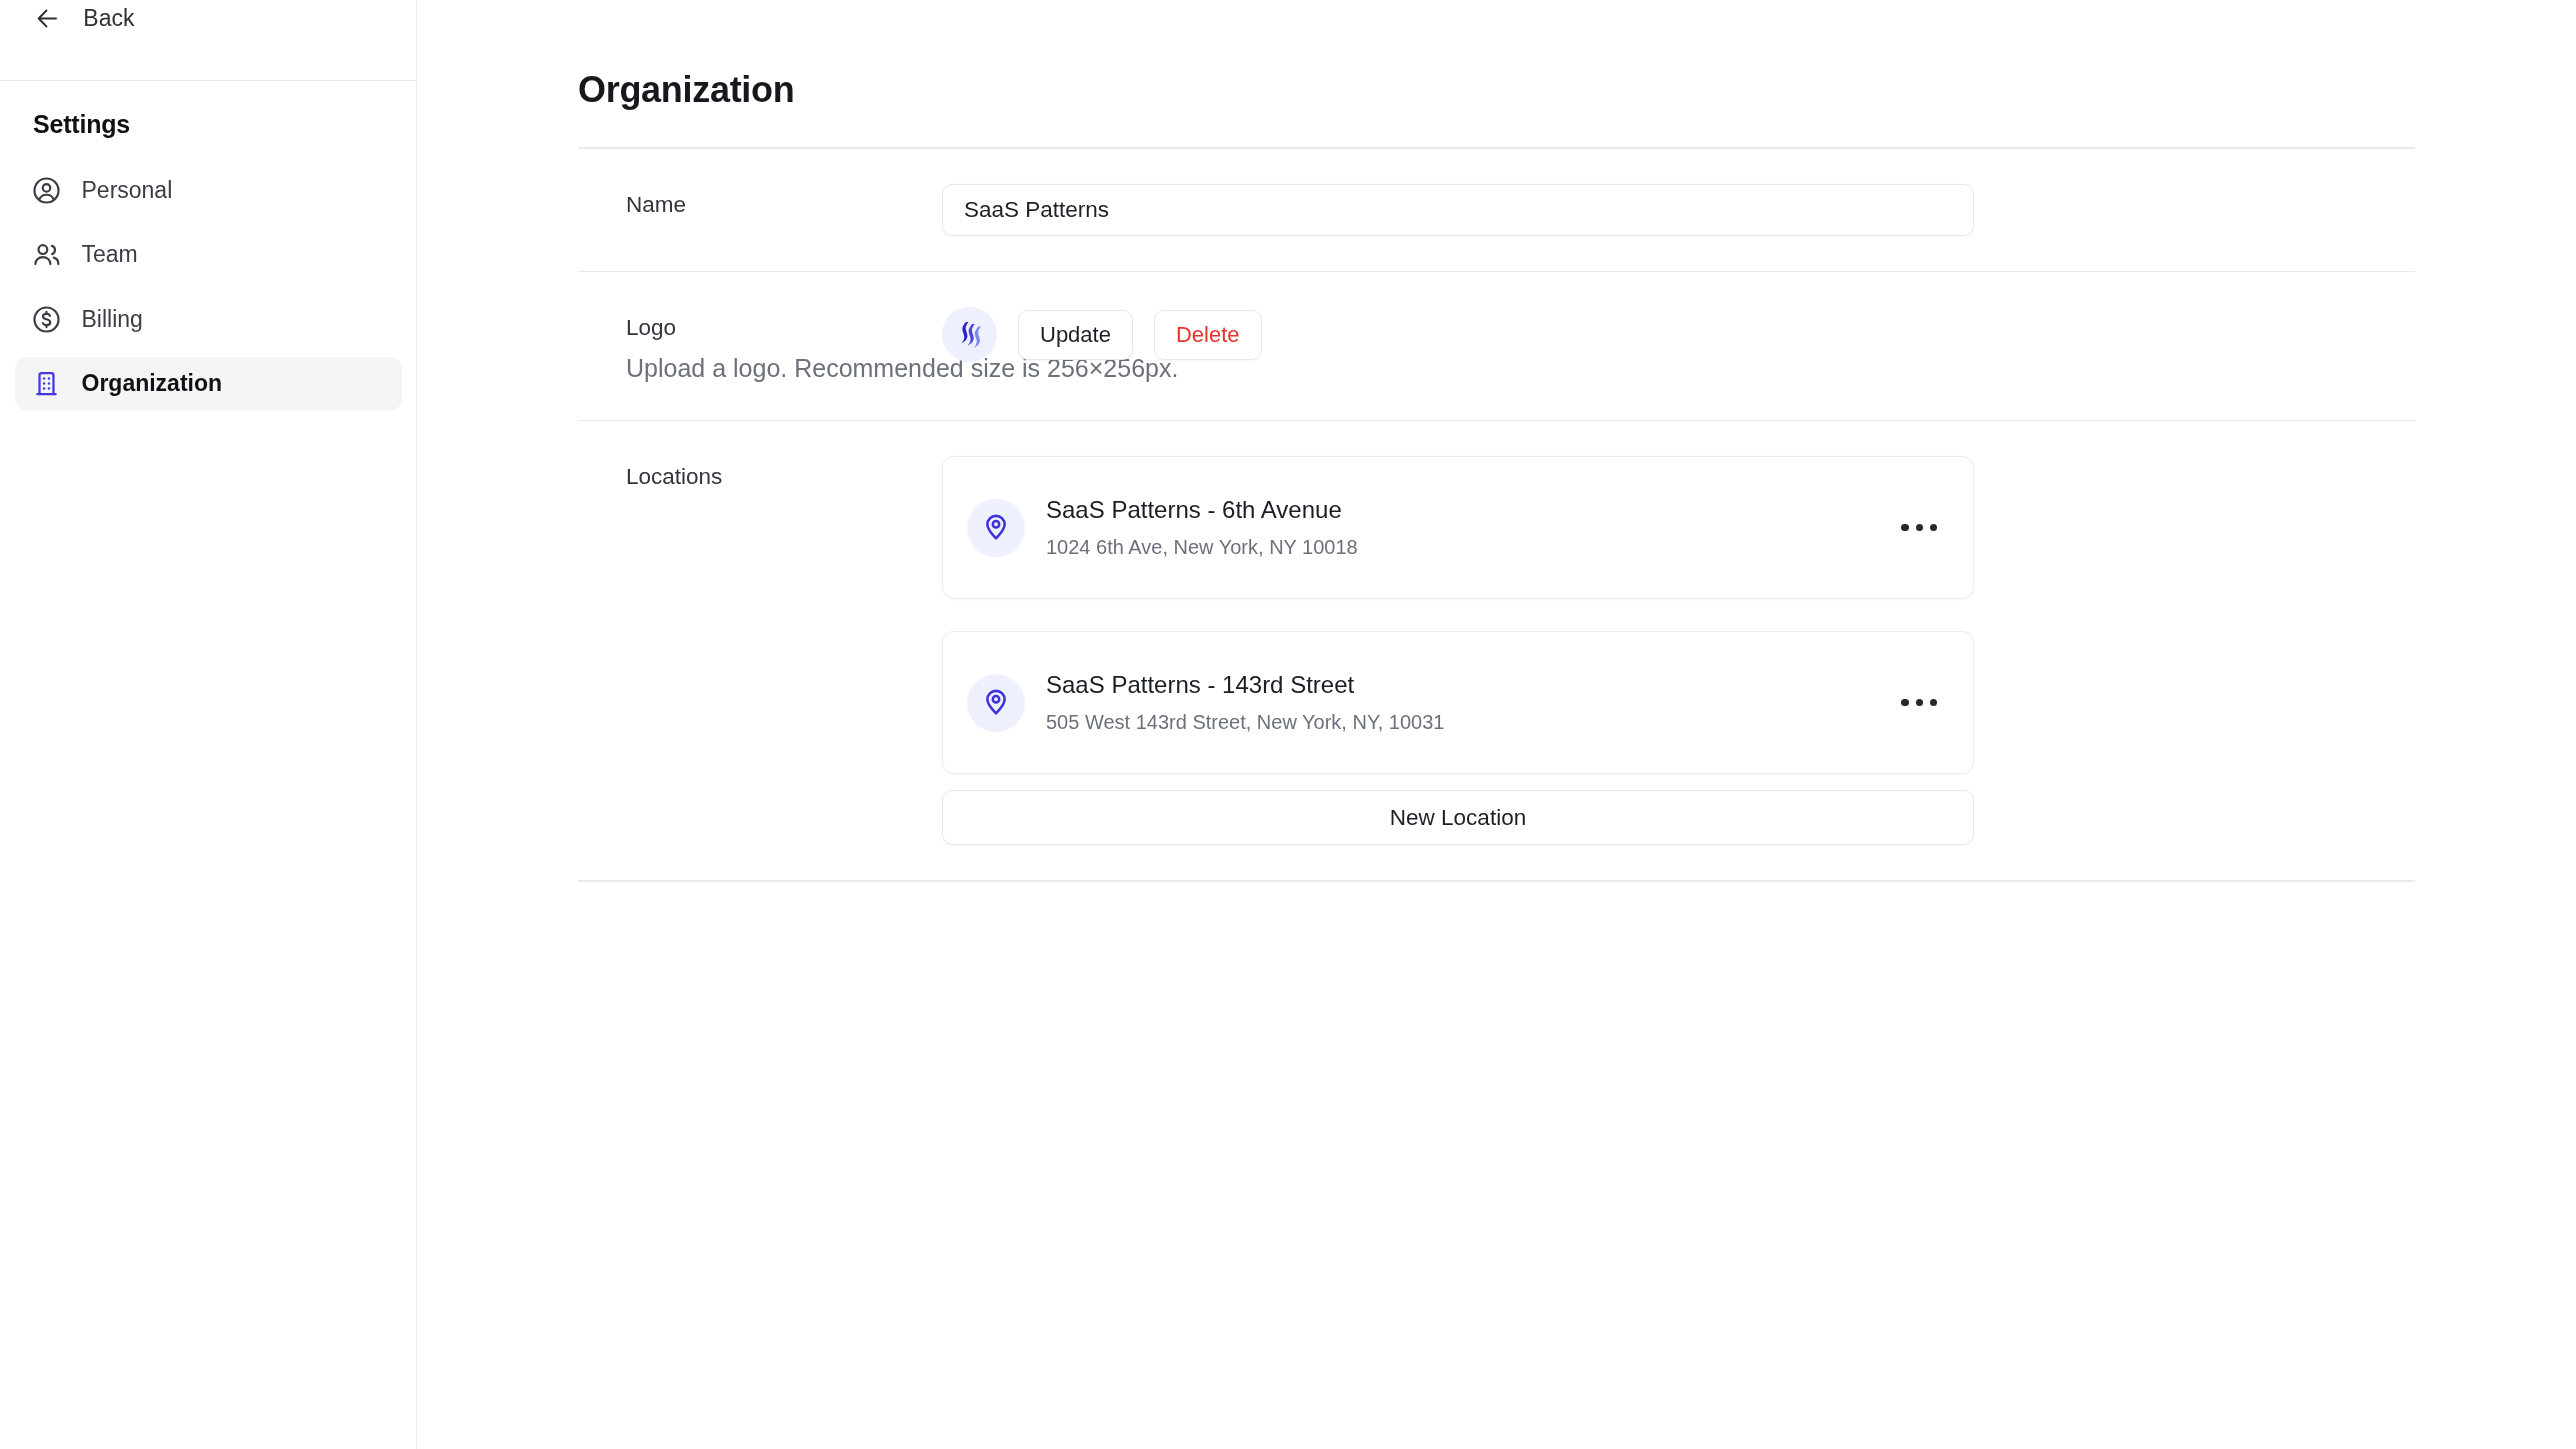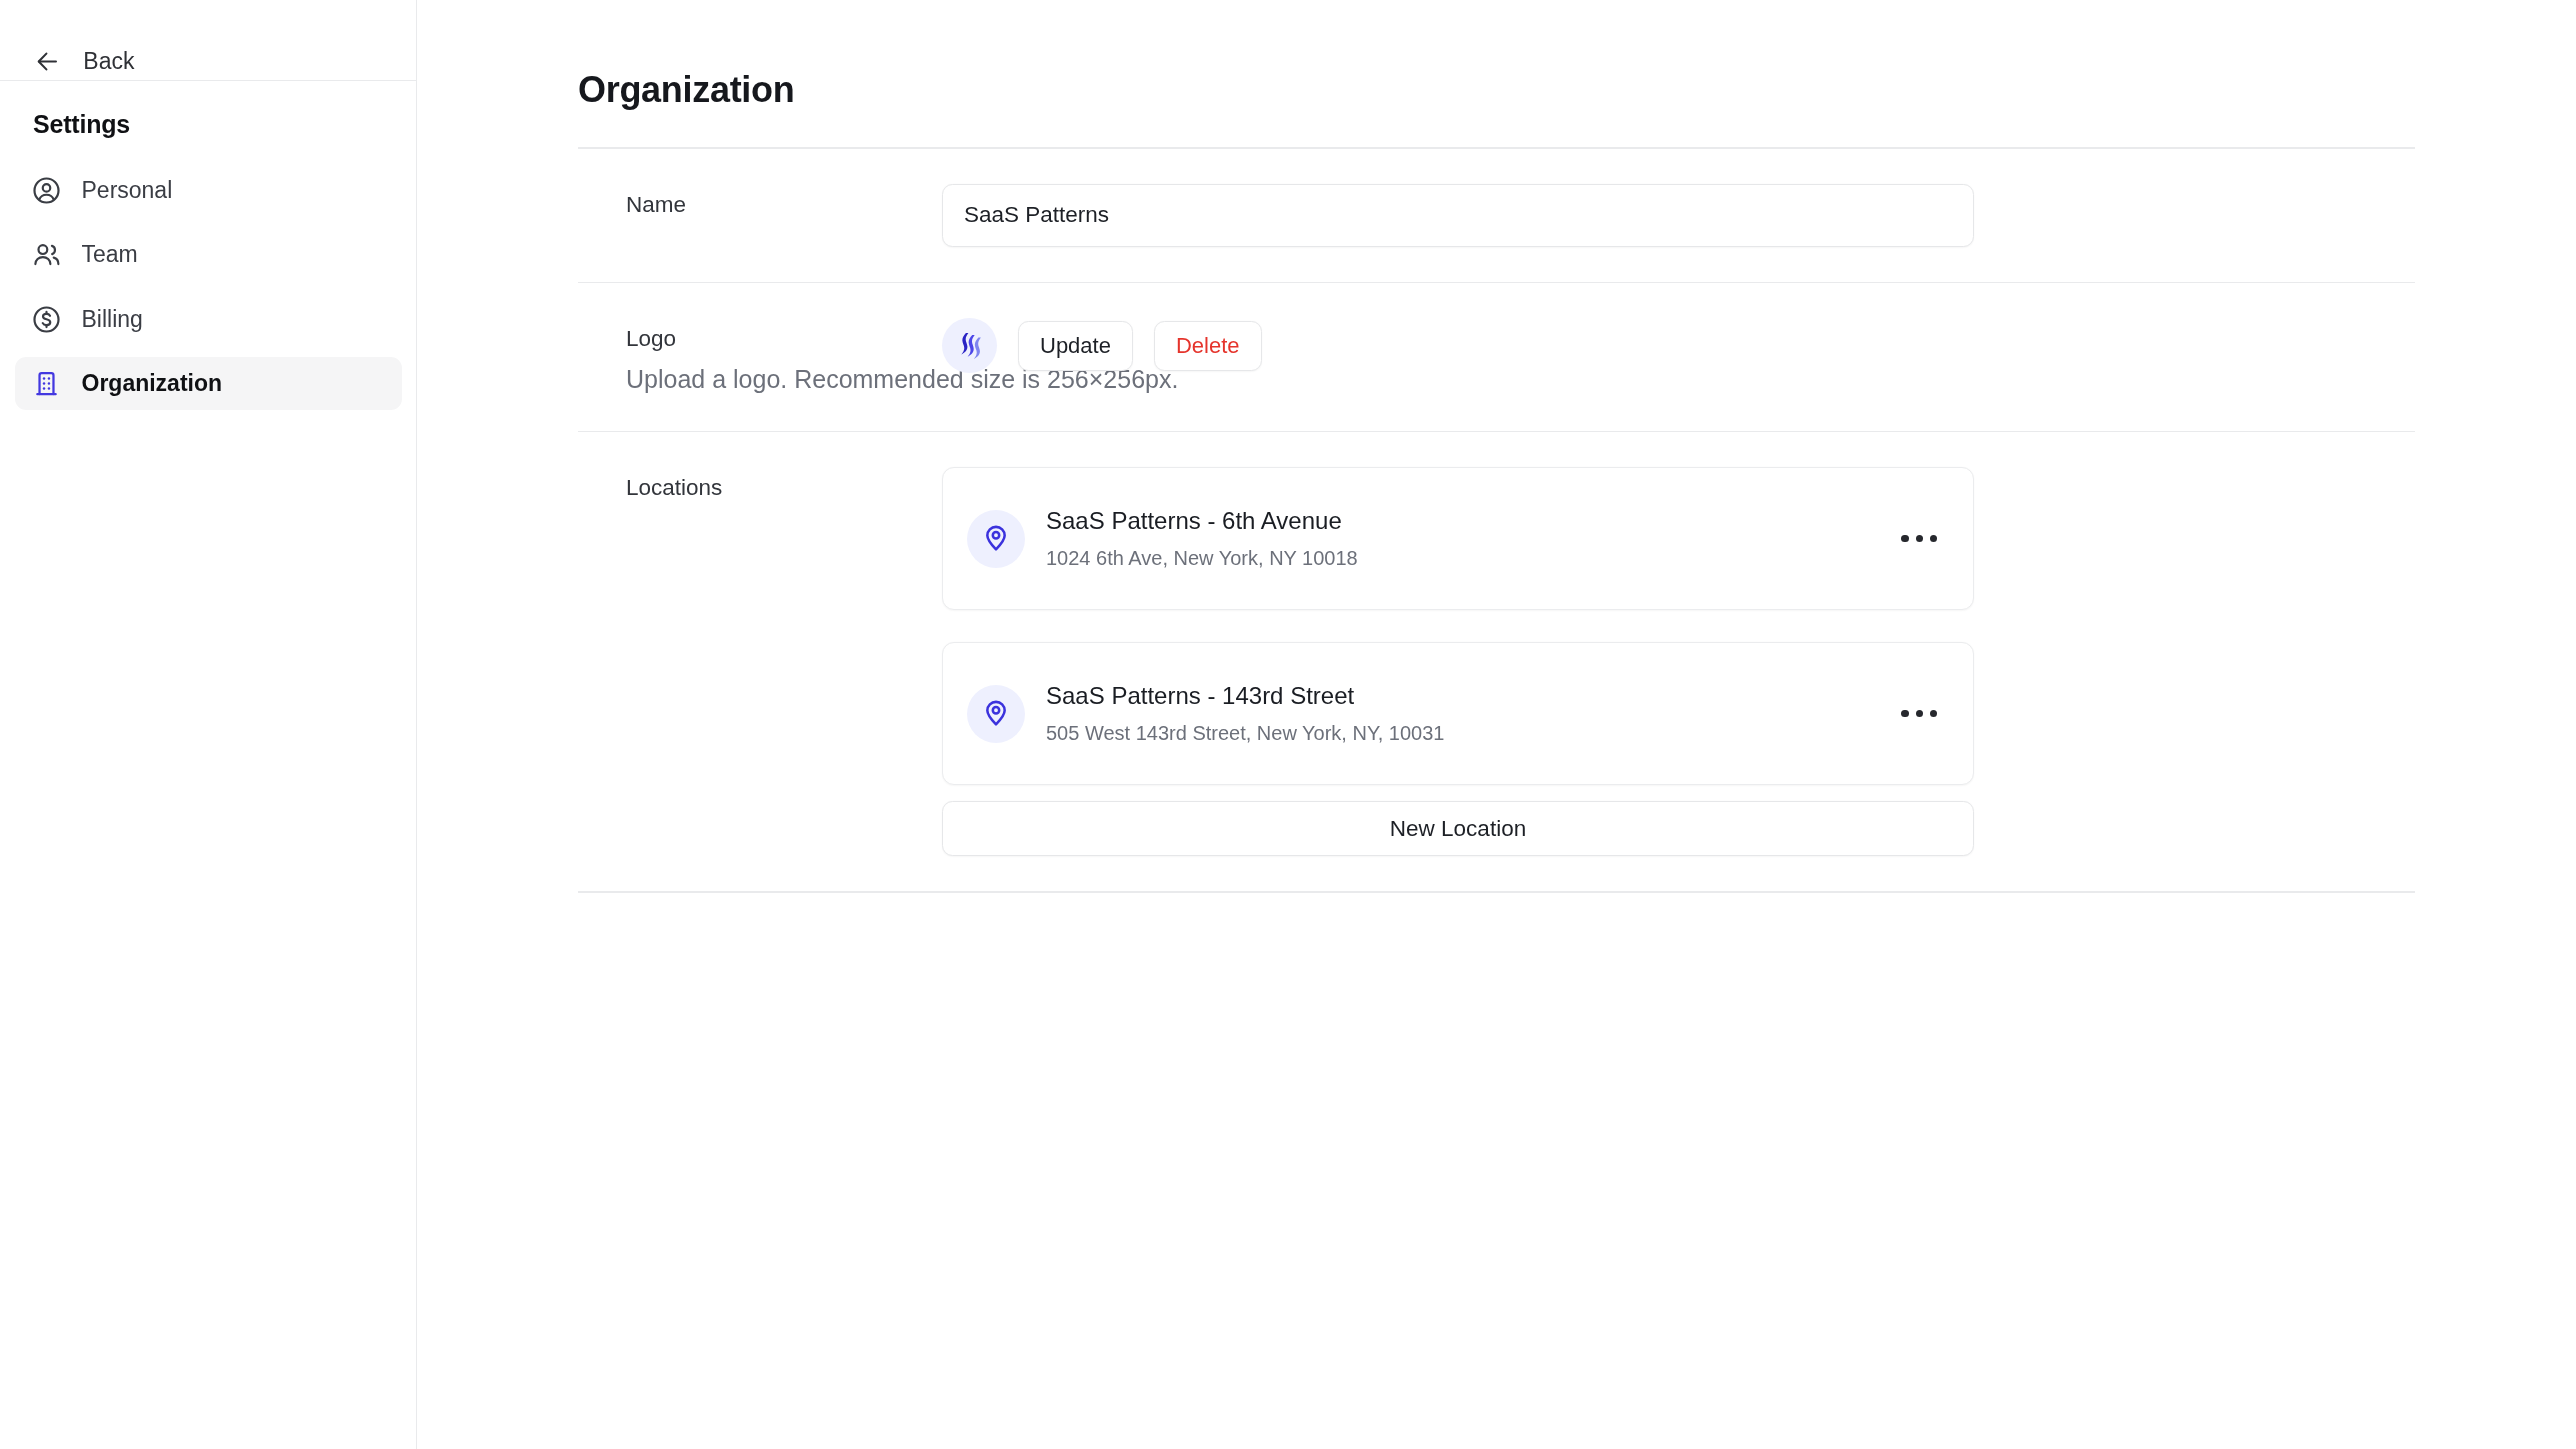--- a/index.html
+++ b/index.html
@@ -26,21 +26,21 @@
     height: 1449px;
     flex: 0 0 417px;
     border-right: 1.6px solid #e9eaec;
     background: #ffffff;
     position: relative;
   }
   .sidebar-header {
     height: 81px;
     border-bottom: 1.6px solid #e9eaec;
     display: flex;
-    align-items: flex-end;
+    align-items: flex-start;
     padding-left: 31px;
   }
   .back-btn {
     display: flex;
     align-items: center;
     gap: 22px;
     cursor: pointer;
     background: none;
     border: none;
     padding: 4.8px 3.2px;
@@ -123,21 +123,21 @@
     line-height: 1.3;
     display: block;
     margin-top: 9.7px;
     white-space: nowrap;
   }
   .row-control-col { flex: 1; }
 
   
   .text-input {
     width: 1032px;
-    height: 63px;
+    height: 52px;
     border: 1.6px solid #e6e7e9;
     border-radius: 10.5px;
     background: #ffffff;
     font-family: inherit;
     font-size: 22.5px;
     color: #1d2026;
     padding: 0 21px;
     outline: none;
     box-shadow: 0 0.8px 1.6px rgba(16,18,22,0.04);
   }

